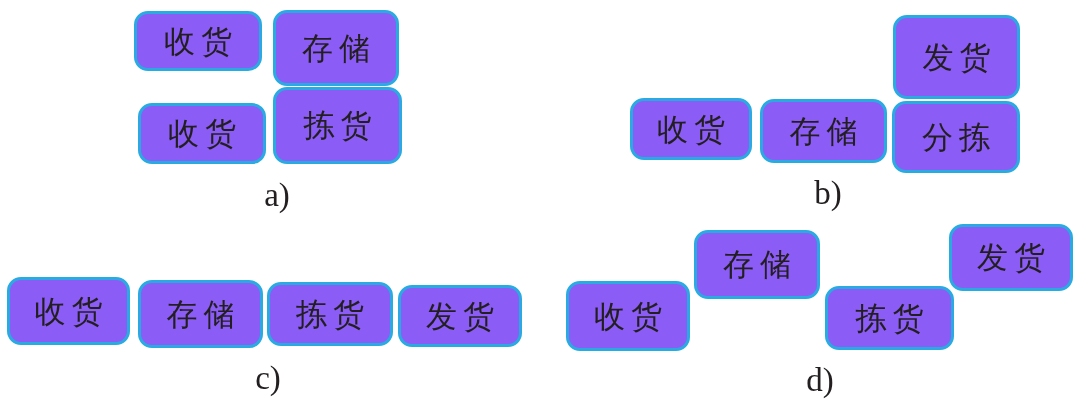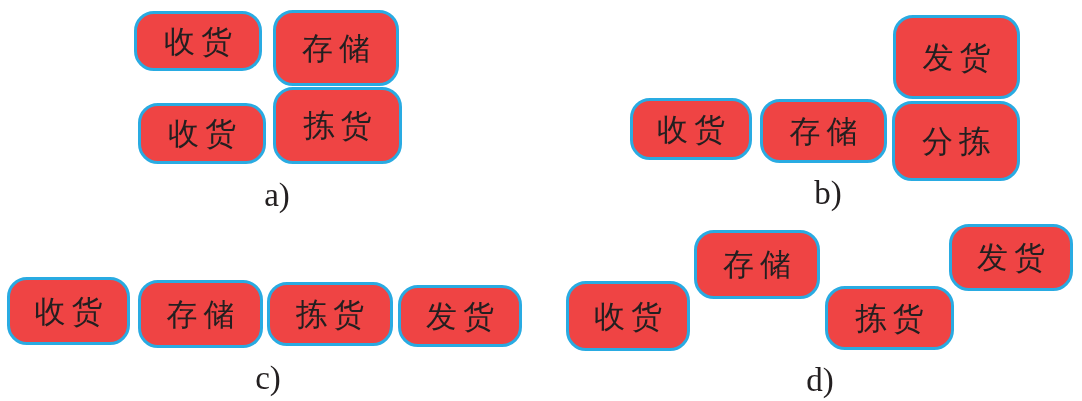--- a/index.html
+++ b/index.html
@@ -11,23 +11,23 @@
     position: relative;
     width: 1082px;
     height: 401px;
     background: #ffffff;
     overflow: hidden;
     font-family: "Liberation Serif", "DejaVu Serif", serif;
   }
   .pbox {
     position: absolute;
     box-sizing: border-box;
-    background: #ef4444;
+    background: #8b5cf6;
     border: 3px solid #29ABE2;
-    border-radius: 20px;
+    border-radius: 14px;
     display: flex;
     align-items: center;
     justify-content: center;
     font-size: 31px;
     letter-spacing: 6px;
     padding-left: 6px;
     color: #231F20;
     line-height: 1;
     white-space: nowrap;
   }
@@ -47,21 +47,21 @@
 
   <div class="pbox" style="left:134px; top:11px;  width:128px; height:60px;">收货</div>
   <div class="pbox" style="left:273px; top:10px;  width:126px; height:76px;">存储</div>
   <div class="pbox" style="left:138px; top:103px; width:128px; height:61px;">收货</div>
   <div class="pbox" style="left:273px; top:87px;  width:129px; height:77px;">拣货</div>
   <div class="plabel" style="left:232px; top:179px;">a)</div>
 
   <div class="pbox" style="left:893px; top:15px;  width:127px; height:84px;">发货</div>
   <div class="pbox" style="left:630px; top:98px;  width:122px; height:62px;">收货</div>
   <div class="pbox" style="left:760px; top:99px;  width:127px; height:64px;">存储</div>
-  <div class="pbox" style="left:892px; top:101px; width:128px; height:80px;">分拣</div>
+  <div class="pbox" style="left:892px; top:101px; width:128px; height:72px;">分拣</div>
   <div class="plabel" style="left:783px; top:177px;">b)</div>
 
   <div class="pbox" style="left:7px;   top:277px; width:123px; height:68px;">收货</div>
   <div class="pbox" style="left:138px; top:280px; width:125px; height:68px;">存储</div>
   <div class="pbox" style="left:267px; top:282px; width:126px; height:64px;">拣货</div>
   <div class="pbox" style="left:398px; top:285px; width:124px; height:62px;">发货</div>
   <div class="plabel" style="left:223px; top:362px;">c)</div>
 
   <div class="pbox" style="left:566px; top:281px; width:124px; height:70px;">收货</div>
   <div class="pbox" style="left:694px; top:230px; width:126px; height:69px;">存储</div>

